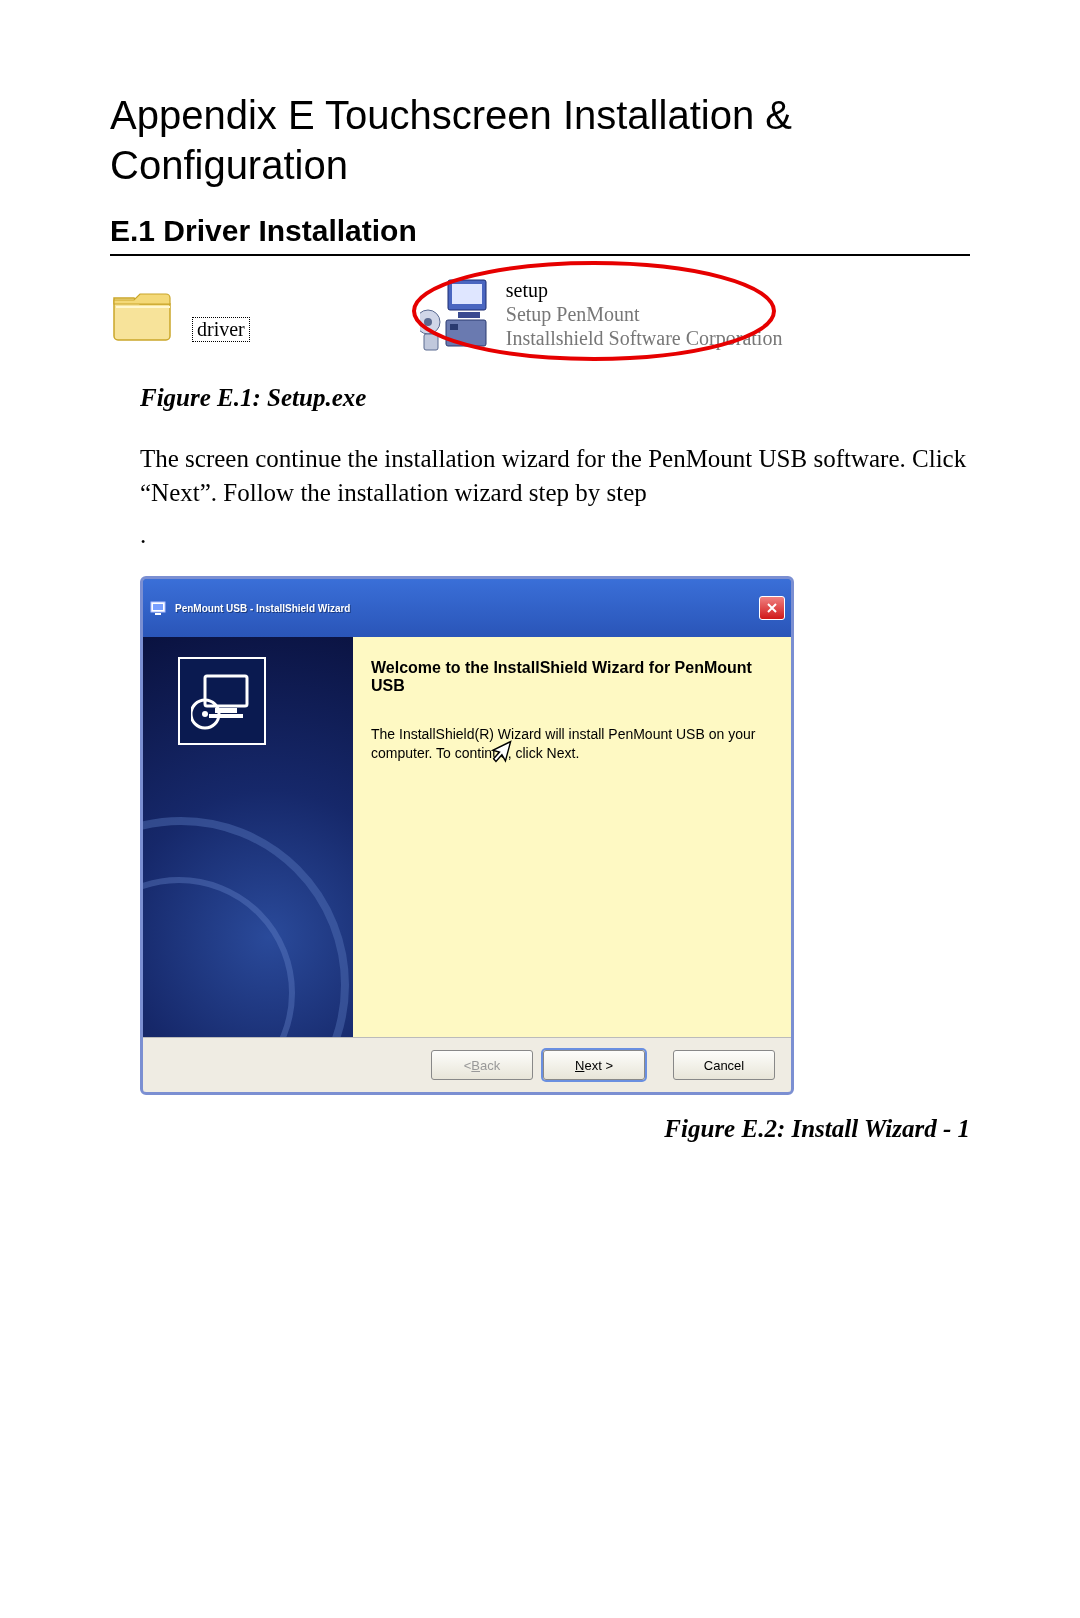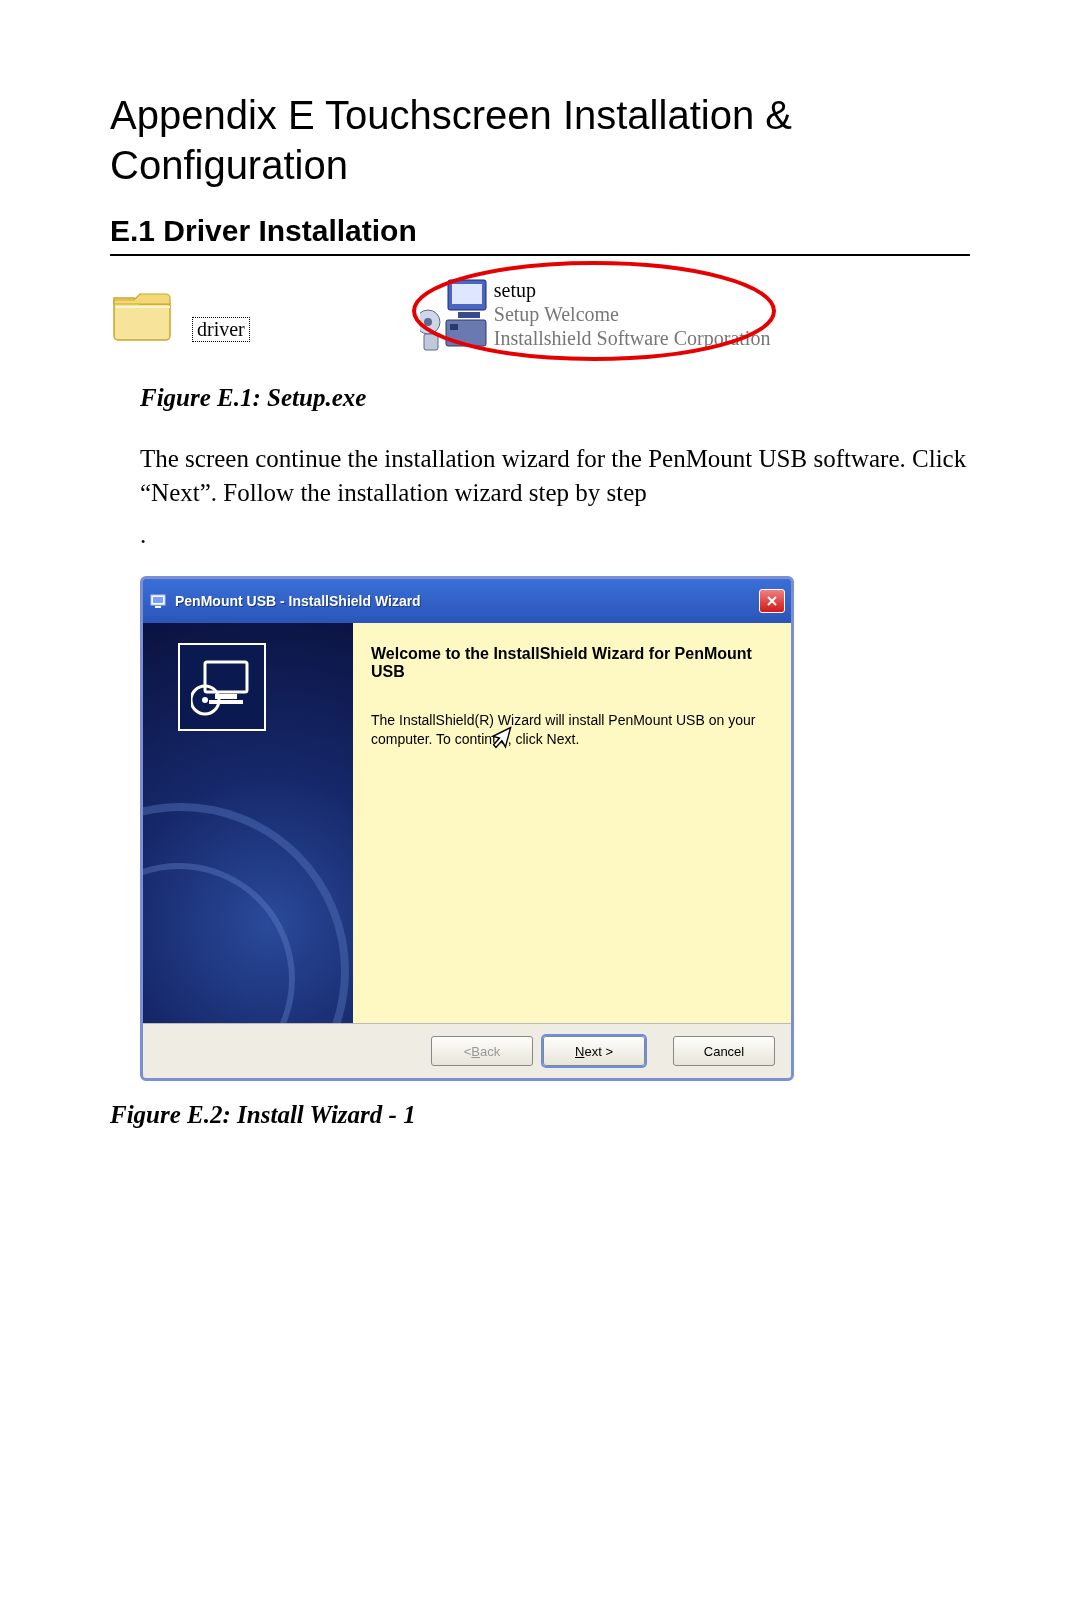--- a/index.html
+++ b/index.html
@@ -59,21 +59,21 @@
   .folder-label {
     border: 1px dotted #000;
     font-family: "Times New Roman", serif;
     font-size: 20px;
     padding: 0 4px;
   }
   .setup-group {
     position: relative;
     display: flex;
     align-items: center;
-    gap: 4px;
+    gap: 16px;
   }
   .setup-ellipse {
     position: absolute;
     left: -16px;
     top: -18px;
     width: 380px;
     height: 110px;
     pointer-events: none;
   }
   .setup-ellipse svg { width: 100%; height: 100%; }
@@ -81,37 +81,37 @@
   .setup-text { font-family: "Times New Roman", serif; font-size: 20px; line-height: 1.2; }
   .setup-text .line1 { color: #000; }
   .setup-text .line2 { color: #777; }
   .setup-text .line3 { color: #777; }
   .figure-caption {
     font-style: italic;
     font-weight: bold;
     font-size: 25px;
     margin: 10px 0 30px 30px;
   }
-  .figure-caption.center { text-align: left; margin-left: 0; }
+  .figure-caption.center { text-align: right; margin-left: 0; }
   .wizard-window {
     width: 648px;
     margin: 25px 0 20px 30px;
     border: 3px solid #7b8fd2;
     border-radius: 6px;
     overflow: hidden;
     font-family: Tahoma, Arial, sans-serif;
     box-shadow: 0 0 0 1px #5a6fb0 inset;
   }
   .titlebar {
     background: linear-gradient(to bottom, #3a6fd8, #2a55b8);
     color: #fff;
     display: flex;
     align-items: center;
-    padding: 8px 6px;
-    font-size: 14px;
+    padding: 15px 6px;
+    font-size: 10px;
     font-weight: bold;
     height: 28px;
   }
   .titlebar .title-icon { width: 18px; height: 18px; margin-right: 8px; }
   .titlebar .title-text { flex: 1; text-shadow: 1px 1px #1a3a80; }
   .close-btn {
     width: 24px; height: 22px;
     background: linear-gradient(to bottom, #f08080, #d01818);
     border: 1px solid #fff;
     border-radius: 3px;
@@ -237,21 +237,21 @@
           <rect x="38" y="38" width="22" height="6" fill="#3a4a90"></rect>
           <rect x="26" y="46" width="40" height="26" rx="2" fill="#6a7ab0" stroke="#2a3a70"></rect>
           <rect x="30" y="50" width="8" height="6" fill="#2a3a70"></rect>
           <circle cx="8" cy="48" r="12" fill="#d0d6e8" stroke="#5a6a90"></circle>
           <circle cx="8" cy="48" r="4" fill="#5a6a90"></circle>
           <rect x="4" y="60" width="14" height="16" rx="2" fill="#c0c8dc" stroke="#5a6a90"></rect>
         </svg>
       </span>
       <div class="setup-text">
         <div class="line1">setup</div>
-        <div class="line2">Setup Welcome</div>
+        <div class="line2">Setup PenMount</div>
         <div class="line3">Installshield Software Corporation</div>
       </div>
     </div>
   </div>
 
   <div class="figure-caption">Figure E.1: Setup.exe</div>
 
   <div class="body-text-plain">The screen continue the installation wizard for the PenMount USB software.  Click “Next”. Follow the installation wizard step by step</div>
   <div class="body-text-plain" style="margin-top:-10px;">.</div>
 

